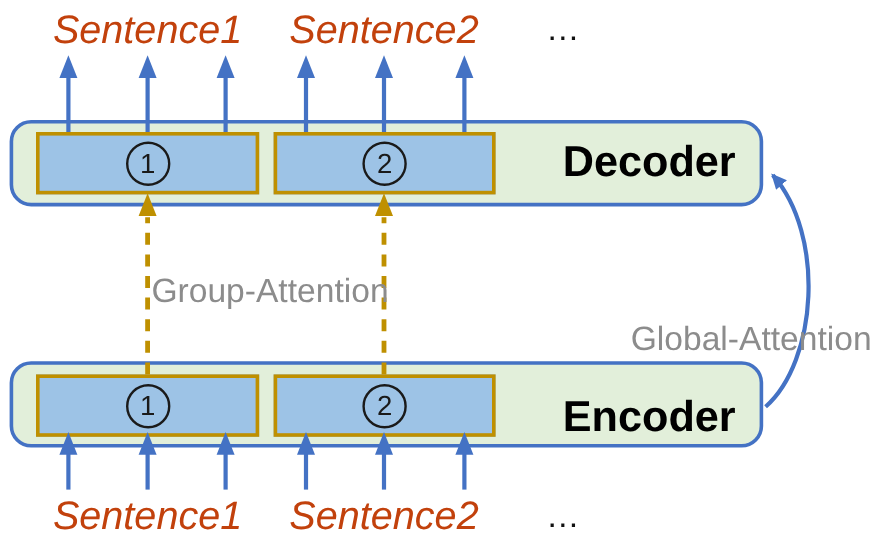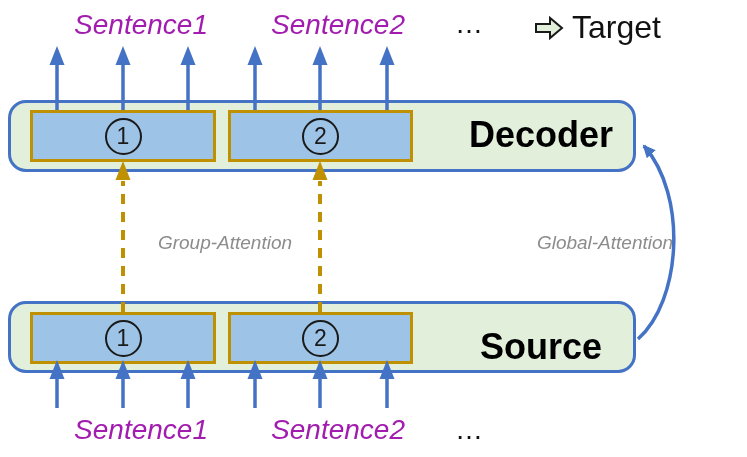--- a/index.html
+++ b/index.html
@@ -32,32 +32,32 @@
   .enc-row{top:312px;}
   .circle-num{
     width:33px;height:33px;border:2px solid #1a1a1a;border-radius:50%;
     display:flex;align-items:center;justify-content:center;
     font-size:23px;line-height:1;color:#1a1a1a;background:transparent;
   }
   
   .wires{position:absolute;left:0;top:0;z-index:3;pointer-events:none;}
   
   .sent{
-    position:absolute;top:6px;height:38px;line-height:38px;text-align:right;
-    font-style:italic;font-size:28px;color:#a21caf;
+    position:absolute;top:6px;height:38px;line-height:38px;text-align:center;
+    font-style:italic;font-size:33px;color:#c2410c;
   }
   .sent.bottom{top:410px;height:40px;line-height:40px;}
   .ellip{position:absolute;width:62px;text-align:center;font-size:28px;color:#111;}
   .io-group{
     position:absolute;display:flex;align-items:center;gap:7px;z-index:4;
     font-size:32px;color:#111;
   }
   .attn{
     position:absolute;top:226px;z-index:4;text-align:center;
-    font-style:italic;font-size:19px;line-height:34px;color:#8C8C8C;
+    font-size:28px;line-height:34px;color:#8C8C8C;
   }
 </style>
 </head>
 <body>
 
 <div class="canvas">
 
   <div class="block decoder-box"></div>
   <div class="block encoder-box"></div>
 
@@ -127,30 +127,24 @@
       <line x1="320" y1="312" x2="320" y2="181" stroke="#BF9000" stroke-width="4" stroke-dasharray="10 8"></line>
       <polygon points="312.5,180 327.5,180 320,161" fill="#BF9000"></polygon>
     </g>
 
     <path d="M 638,339 C 681,301 688,196 644,146" fill="none" stroke="#4472C4" stroke-width="3.5" marker-end="url(#arrowBlue)"></path>
   </svg>
 
   <div class="sent" style="left:38px;width:170px;">Sentence1</div>
   <div class="sent" style="left:235px;width:170px;">Sentence2</div>
   <div class="ellip" style="left:438px;top:8px;">…</div>
-  <div class="io-group" style="left:533px;top:9px;">
-    <svg width="32" height="26" viewBox="0 0 30 26">
-      <polygon points="2,9 16,9 16,3 28,13 16,23 16,17 2,17" fill="#E2EFDA" stroke="#1a1a1a" stroke-width="2" stroke-linejoin="miter"></polygon>
-    </svg>
-    <span>Target</span>
-  </div>
 
   <div class="block-label decoder-label">Decoder</div>
-  <div class="block-label encoder-label">Source</div>
+  <div class="block-label encoder-label">Encoder</div>
 
   <div class="attn" style="left:105px;width:240px;">Group-Attention</div>
-  <div class="attn" style="left:484px;width:242px;">Global-Attention</div>
+  <div class="attn" style="left:505px;width:242px;margin-top:40px;">Global-Attention</div>
 
   <div class="sent bottom" style="left:38px;width:170px;">Sentence1</div>
   <div class="sent bottom" style="left:235px;width:170px;">Sentence2</div>
   <div class="ellip" style="left:438px;top:414px;">…</div>
 
 </div>
 
 </body></html>

